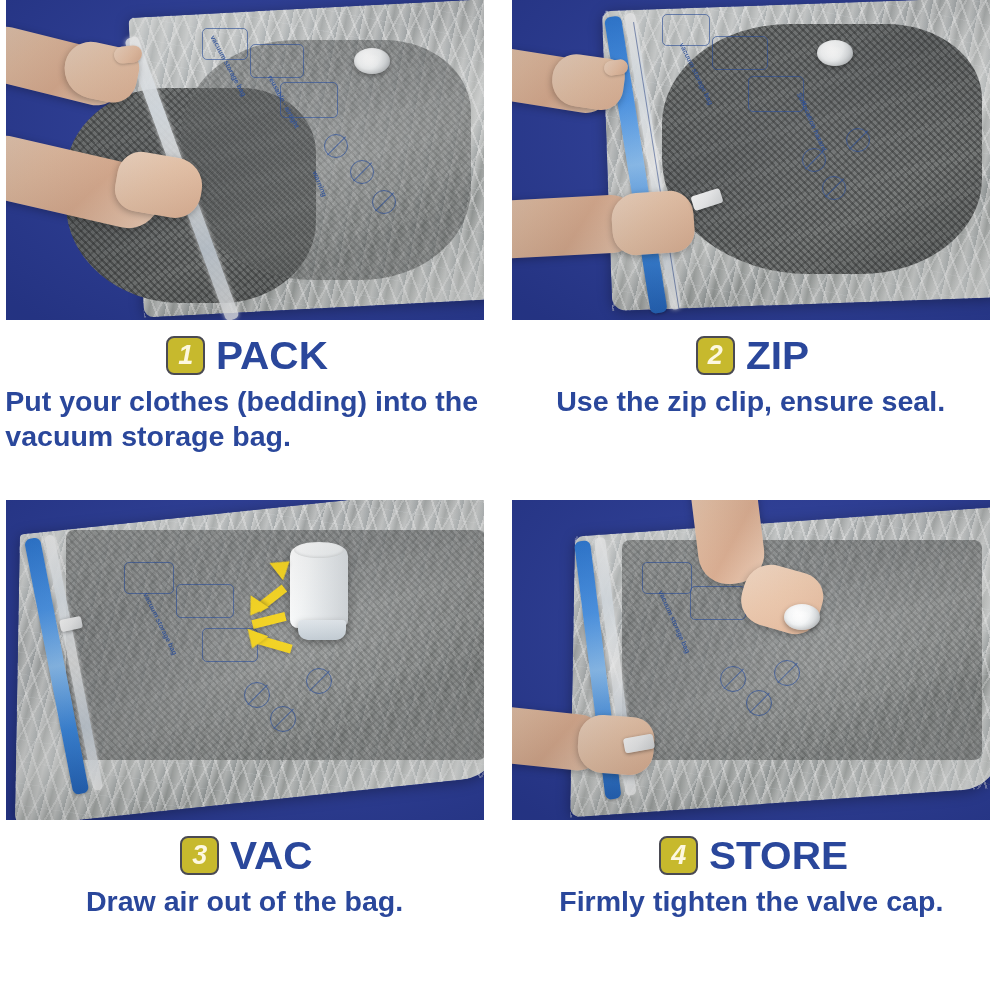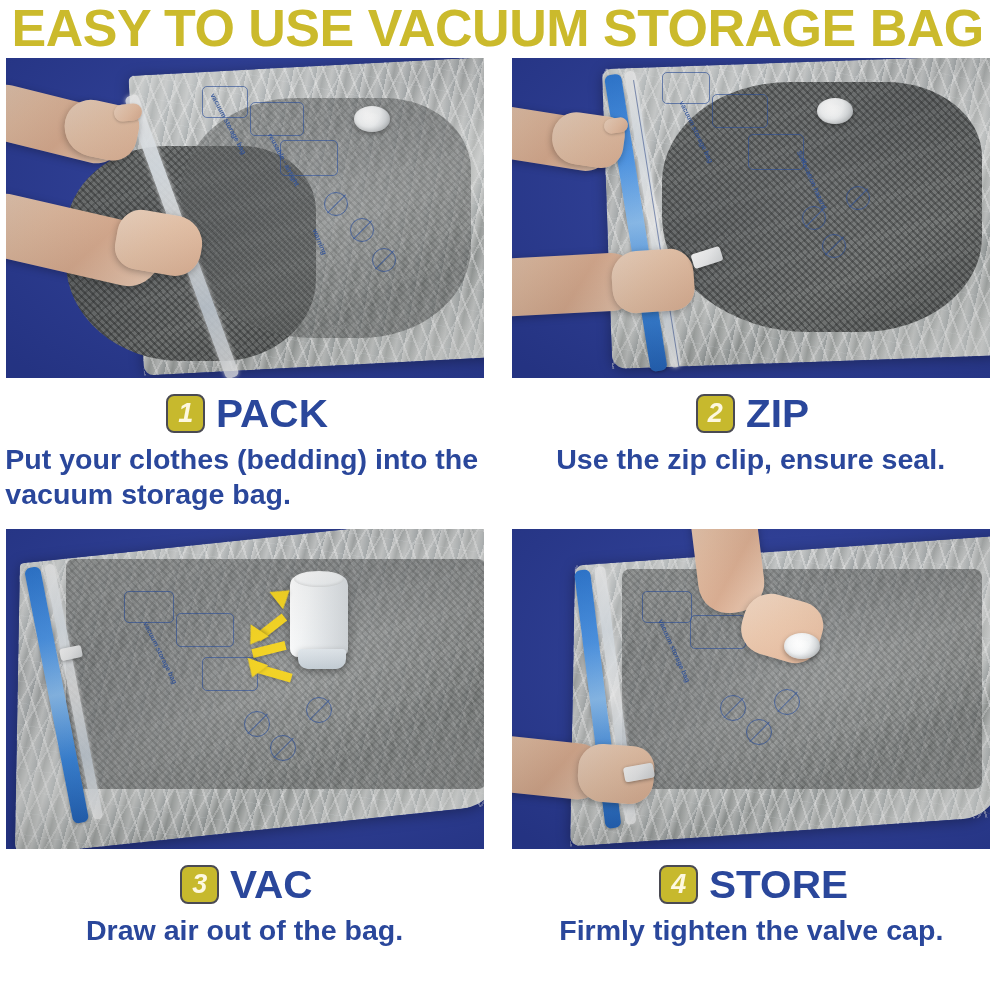--- a/index.html
+++ b/index.html
@@ -269,23 +269,20 @@
     max-width:470px;
     transform:scaleX(1.02);
   }
   .caption-text.left-align{ text-align:left; width:470px;}
 </style>
 </head>
 <body>
 
 <div class="infographic">
 
-  <div class="title-bar">
-    <div class="title-text">EASY TO USE VACUUM STORAGE BAG</div>
-  </div>
 
   <div class="grid">
 
     <div class="cell">
       <div class="photo">
         <div class="bgblue"></div>
 
         <div class="bag" style="left:130px;top:8px;width:372px;height:300px;transform:rotate(-3deg);border-radius:6px 10px 28px 10px;">
           <div class="bag-crinkle"></div>
         </div>

